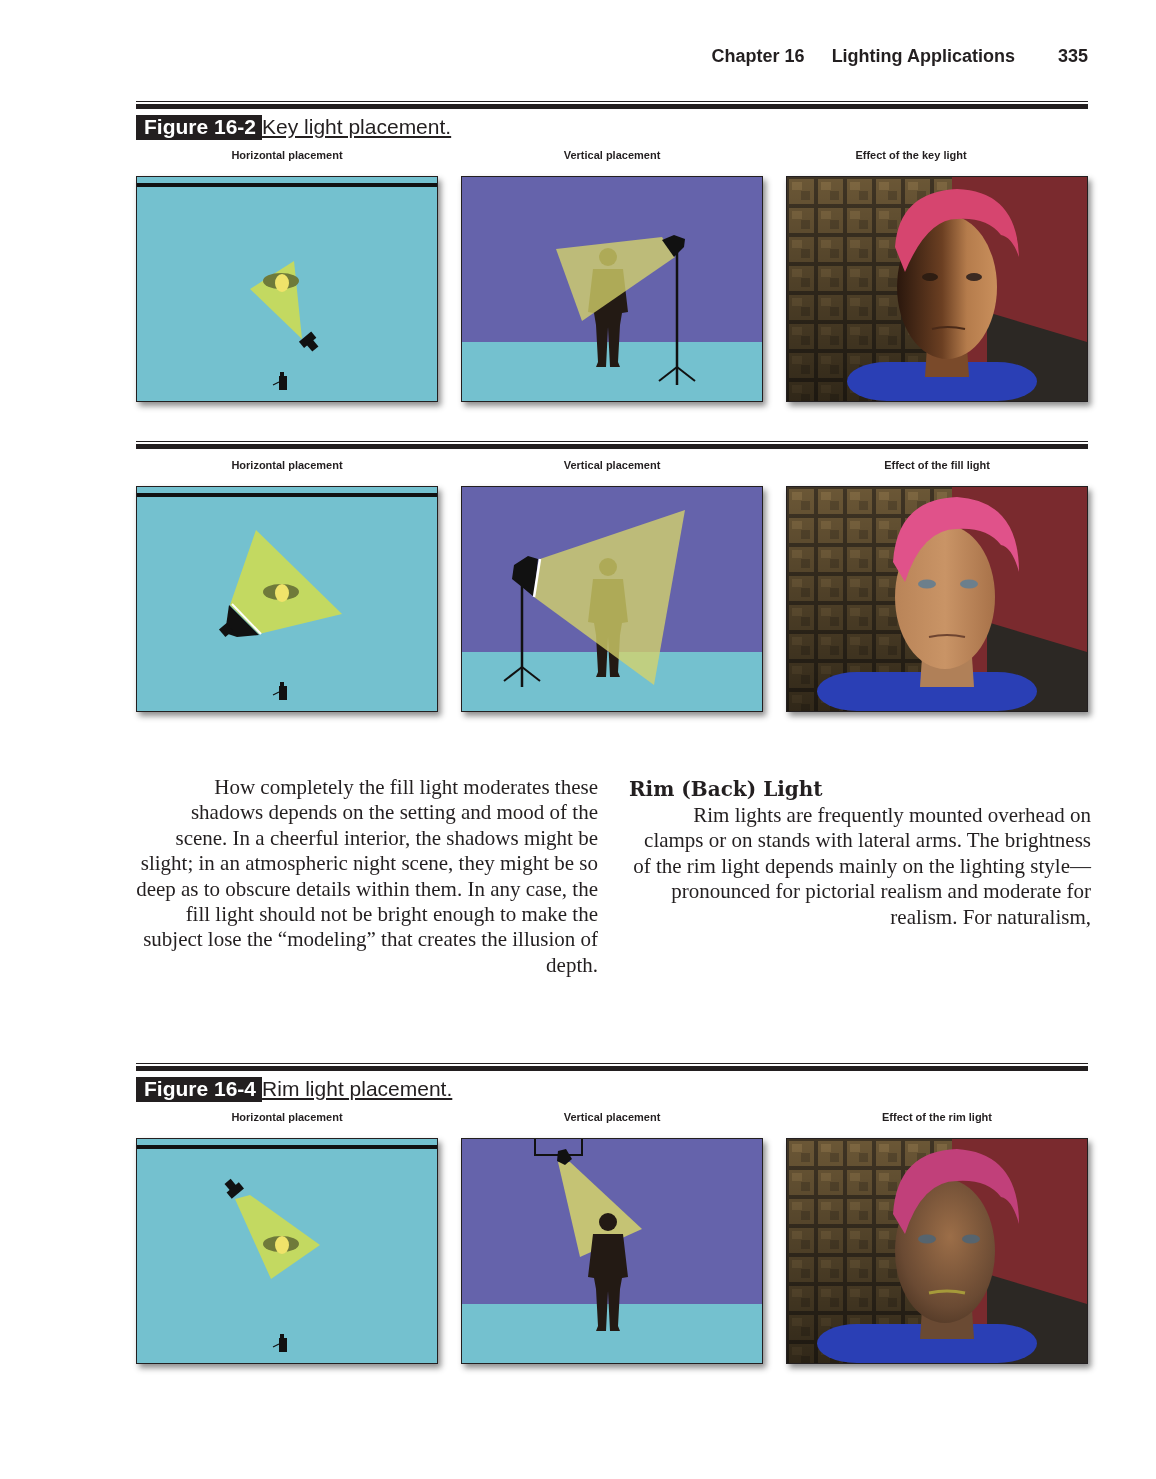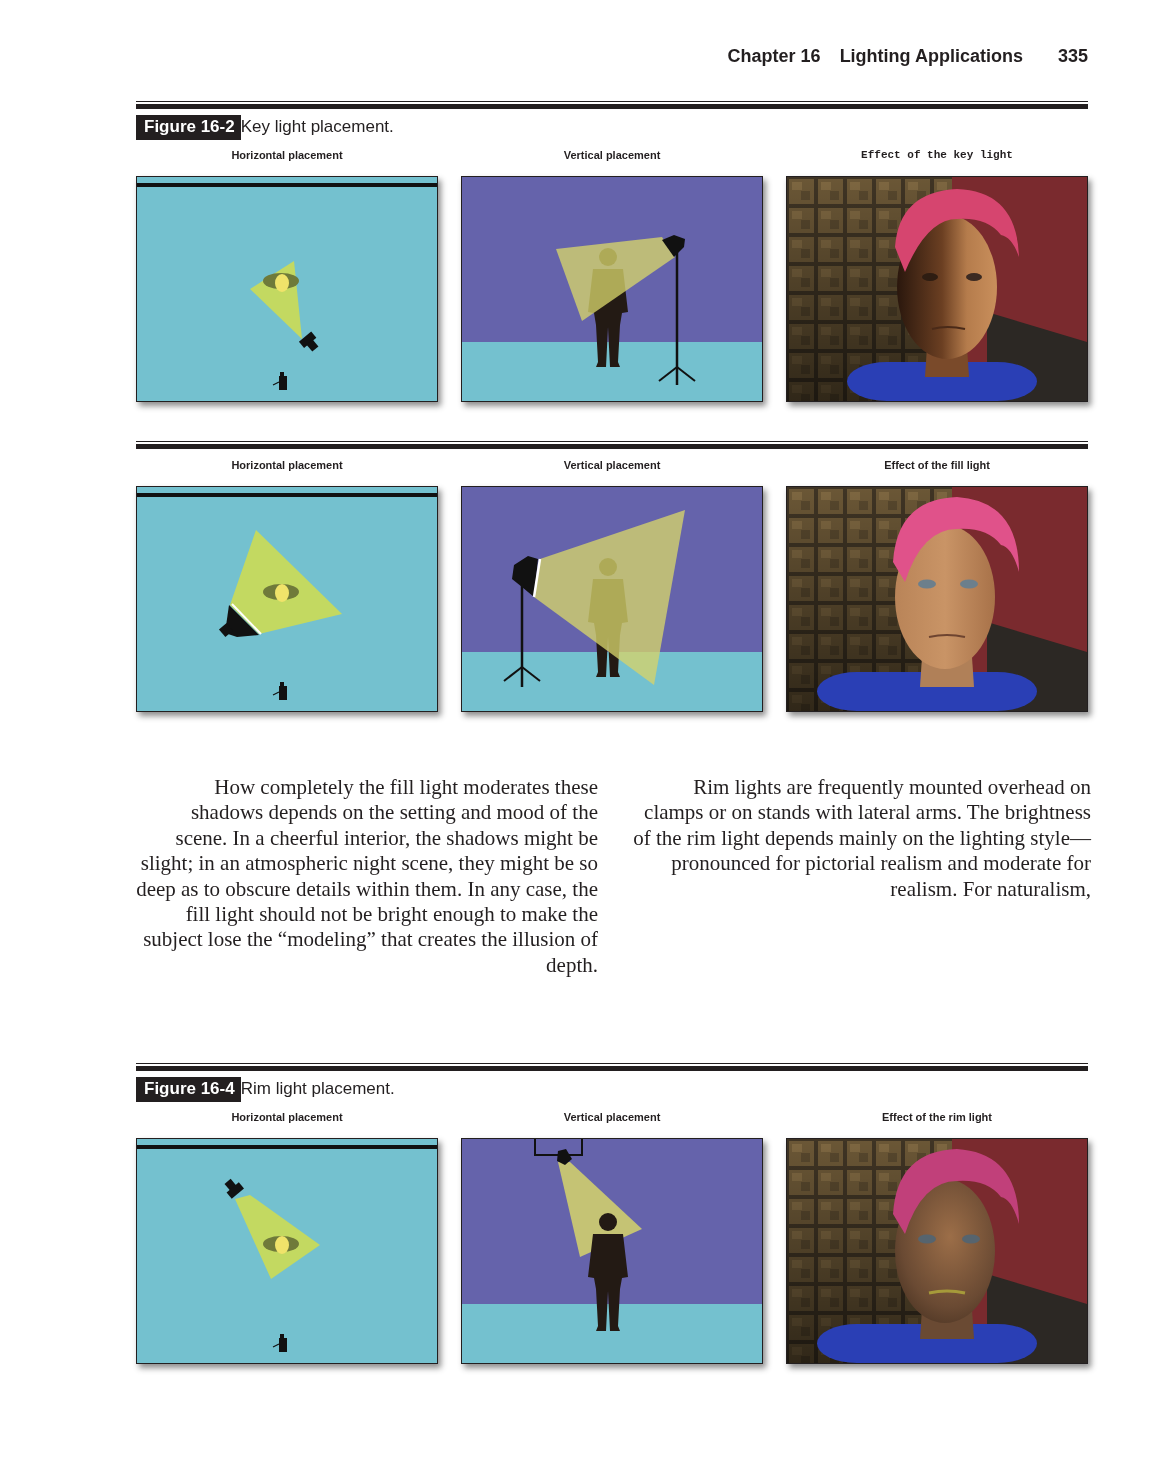--- a/index.html
+++ b/index.html
@@ -1,26 +1,26 @@
 <!DOCTYPE html>
 <html><head>
 <meta charset="utf-8">
 <style>
   html, body { margin: 0; padding: 0; background: #ffffff; }
   body { width: 1156px; height: 1479px; position: relative; overflow: hidden; font-family: "Liberation Sans", sans-serif; color: #231f20; }
 
-  .running-head { position: absolute; top: 46px; right: 68px; font-size: 18px; display: flex; gap: 0; align-items: center; }
+  .running-head { position: absolute; top: 46px; right: 68px; font-size: 18px; display: flex; gap: 8px; align-items: center; }
   .running-head .chap { font-weight: bold; }
   .running-head .title { margin-left: 19px; font-weight: bold; }
   .running-head .pnum { font-weight: bold; margin-left: 35px; }
 
   .fig { position: absolute; left: 136px; width: 952px; }
   .rule { height: 0; border-top: 1.5px solid #231f20; }
   .rule-thick { height: 5px; background: #231f20; margin-top: 2px; }
-  .caption { margin-top: 6px; height: 24px; display: flex; align-items: center; font-size: 17px; }
+  .caption { margin-top: 6px; height: 24px; display: flex; align-items: center; font-size: 21px; text-decoration: underline; }
   .caption .label { background: #231f20; color: #fff; font-weight: bold; padding: 2px 6px 3px 8px; line-height: 20px; }
   .caption .text { }
 
   .panels { position: relative; margin-top: 10px; height: 250px; }
   .panel-title { position: absolute; top: 0; width: 302px; text-align: center; font-weight: bold; font-size: 11px; }
   .panel { position: absolute; top: 27px; width: 300px; height: 224px; border: 1px solid #231f20; box-shadow: 3px 4px 6px rgba(0,0,0,0.45); overflow: hidden; }
   .panel svg { display: block; width: 300px; height: 224px; }
   .p1 { left: 0; } .p2 { left: 325px; } .p3 { left: 650px; }
 
   .body-text { position: absolute; font-family: "Liberation Serif", "DejaVu Serif", serif; font-size: 21px; line-height: 25.4px; color: #231f20; }
@@ -42,21 +42,21 @@
 <div class="fig" style="top:101px;">
   <div class="rule"></div>
   <div class="rule-thick"></div>
   <div class="caption">
     <span class="label">Figure 16-2</span>
     <span class="text">Key light placement.</span>
   </div>
   <div class="panels">
     <div class="panel-title" style="left:0;">Horizontal placement</div>
     <div class="panel-title" style="left:325px;">Vertical placement</div>
-    <div class="panel-title" style="left:650px;font-family:Liberation Mono, monospace;">Effect of the key light</div>
+    <div class="panel-title" style="left:624px;">Effect of the key light</div>
 
     <div class="panel p1">
       <svg viewBox="0 0 300 224">
         <rect width="300" height="224" fill="#74c1cf"></rect>
         <rect x="0" y="6" width="300" height="4" fill="#111"></rect>
         <polygon points="157,84 113,112 165,162" fill="#c3d961"></polygon>
         <ellipse cx="144" cy="104" rx="18" ry="8" fill="#6f7a3a"></ellipse>
         <ellipse cx="145" cy="106" rx="7" ry="9" fill="#f0e36a"></ellipse>
         <g transform="translate(170,162) rotate(-40)">
           <rect x="-8" y="-3" width="16" height="8" fill="#111"></rect>
@@ -204,20 +204,21 @@
       </svg>
     </div>
   </div>
 </div>
 
 <div class="body-text col-left">
   <p class="indent">How completely the fill light moderates these shadows depends on the setting and mood of the scene. In a cheerful interior, the shadows might be slight; in an atmospheric night scene, they might be so deep as to obscure details within them. In any case, the fill light should not be bright enough to make the subject lose the “modeling” that creates the illusion of depth.</p>
 </div>
 
 <div class="body-text col-right">
+  <div class="heading">Rim (Back) Light</div>
   <p class="indent">Rim lights are frequently mounted overhead on clamps or on stands with lateral arms. The brightness of the rim light depends mainly on the lighting style—pronounced for pictorial realism and moderate for realism. For naturalism,</p>
 </div>
 
 <div class="fig" style="top:1063px;">
   <div class="rule"></div>
   <div class="rule-thick"></div>
   <div class="caption">
     <span class="label">Figure 16-4</span>
     <span class="text">Rim light placement.</span>
   </div>

